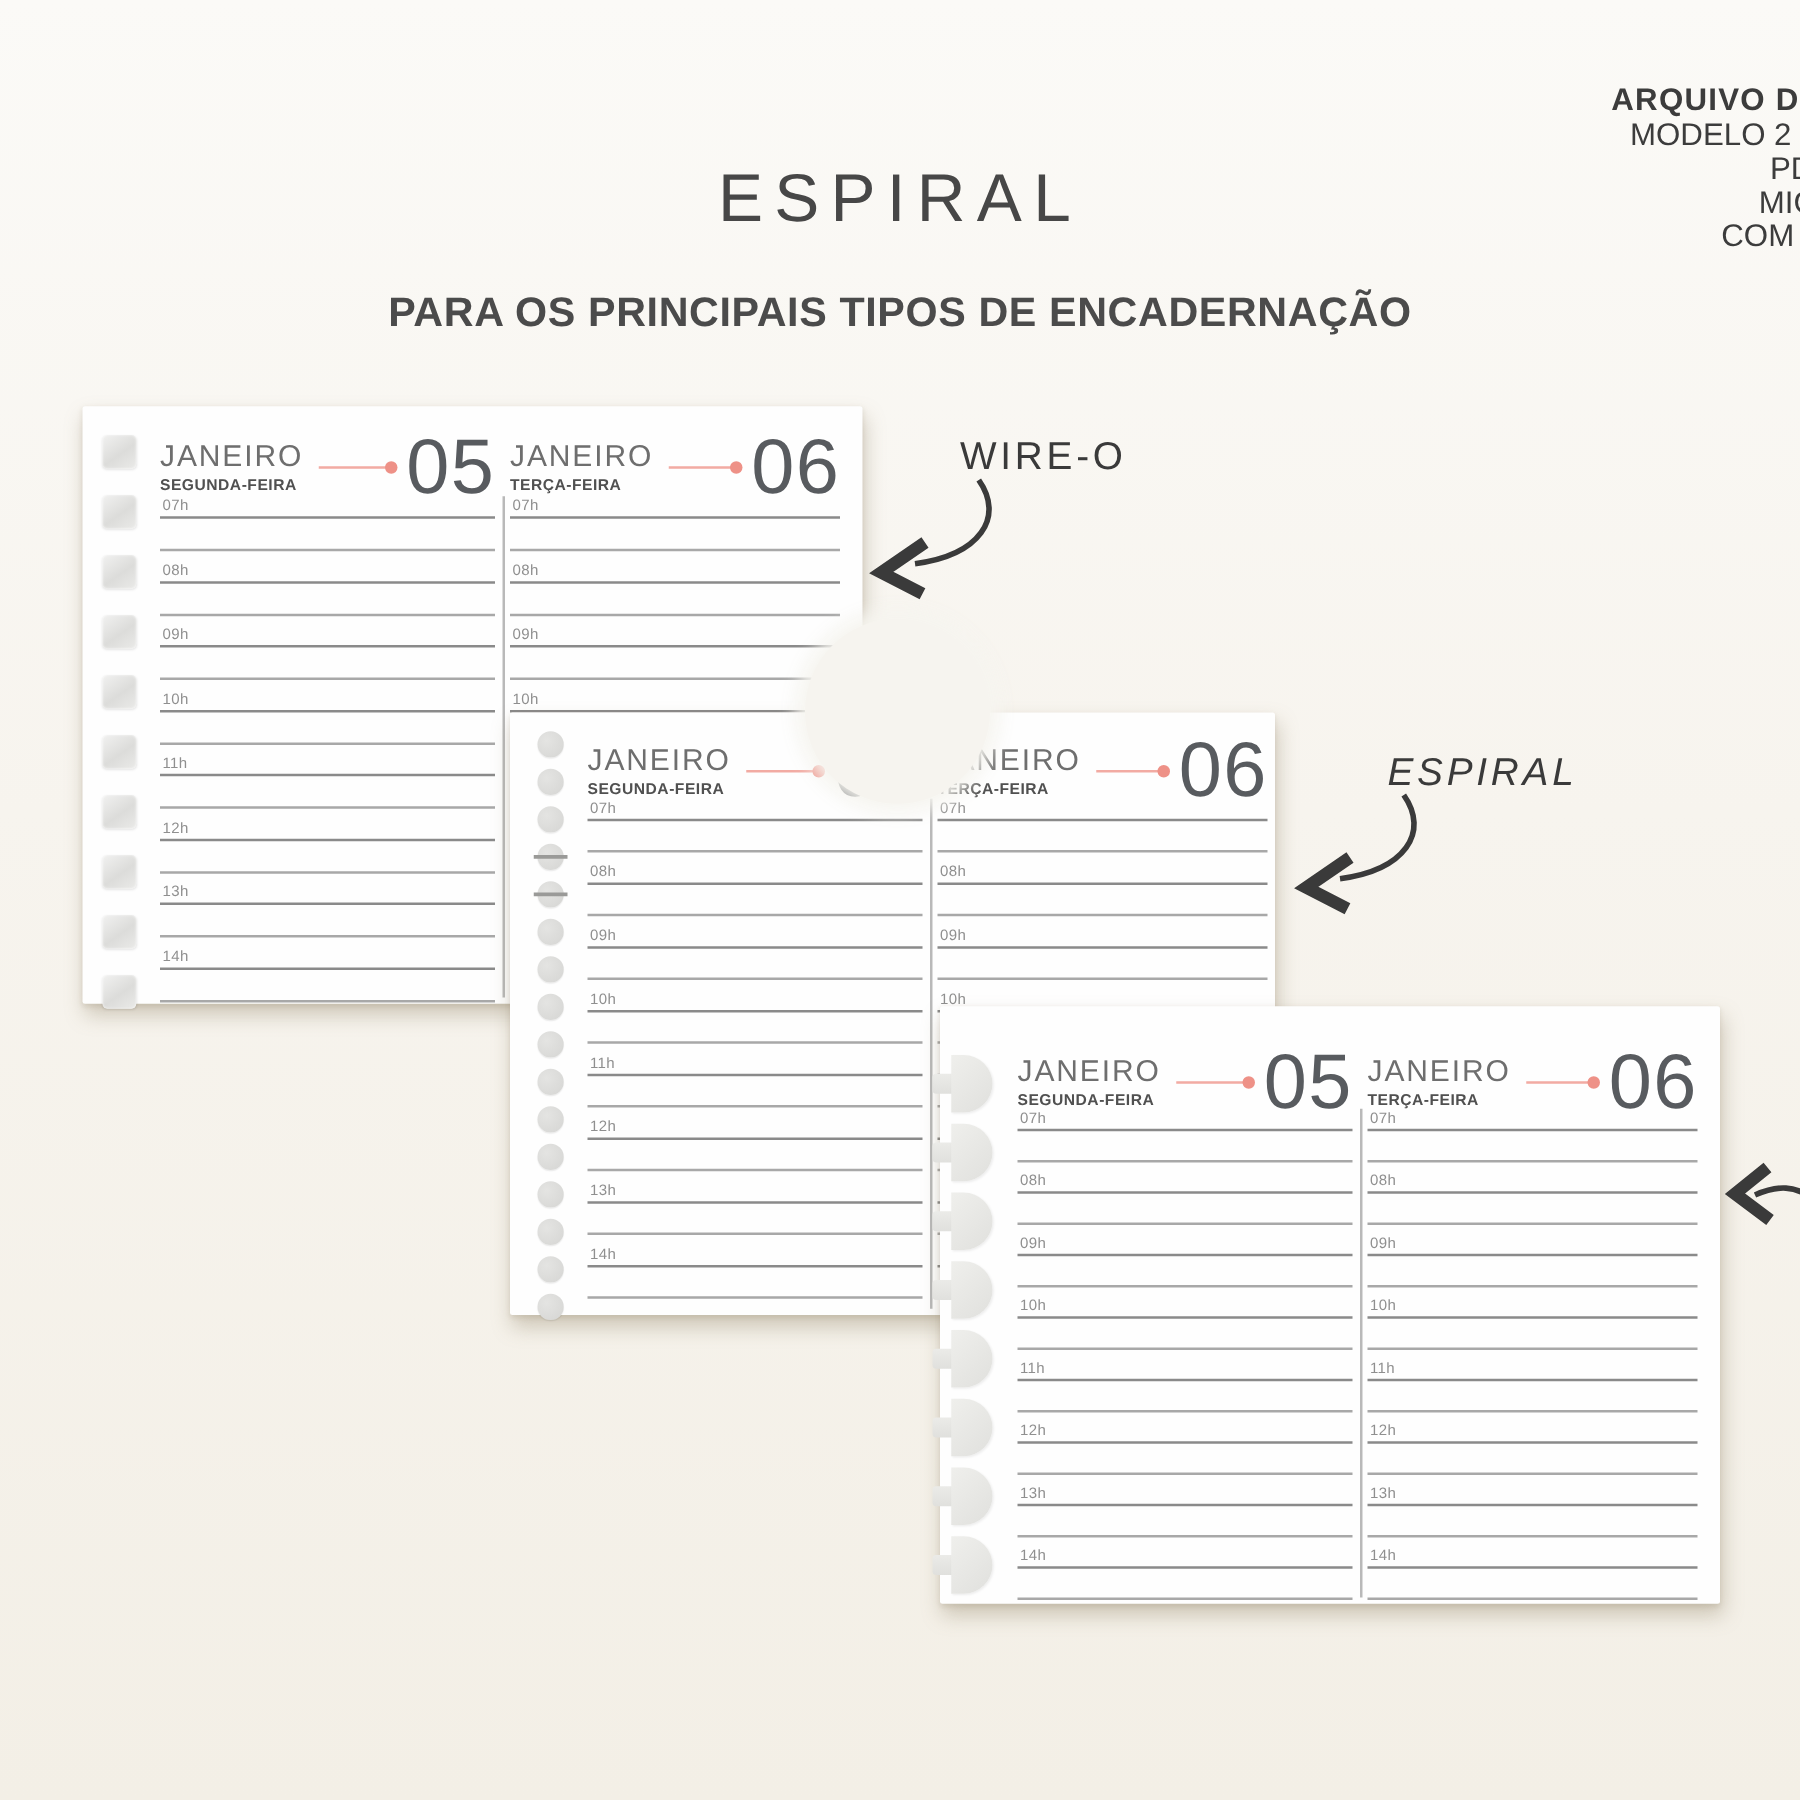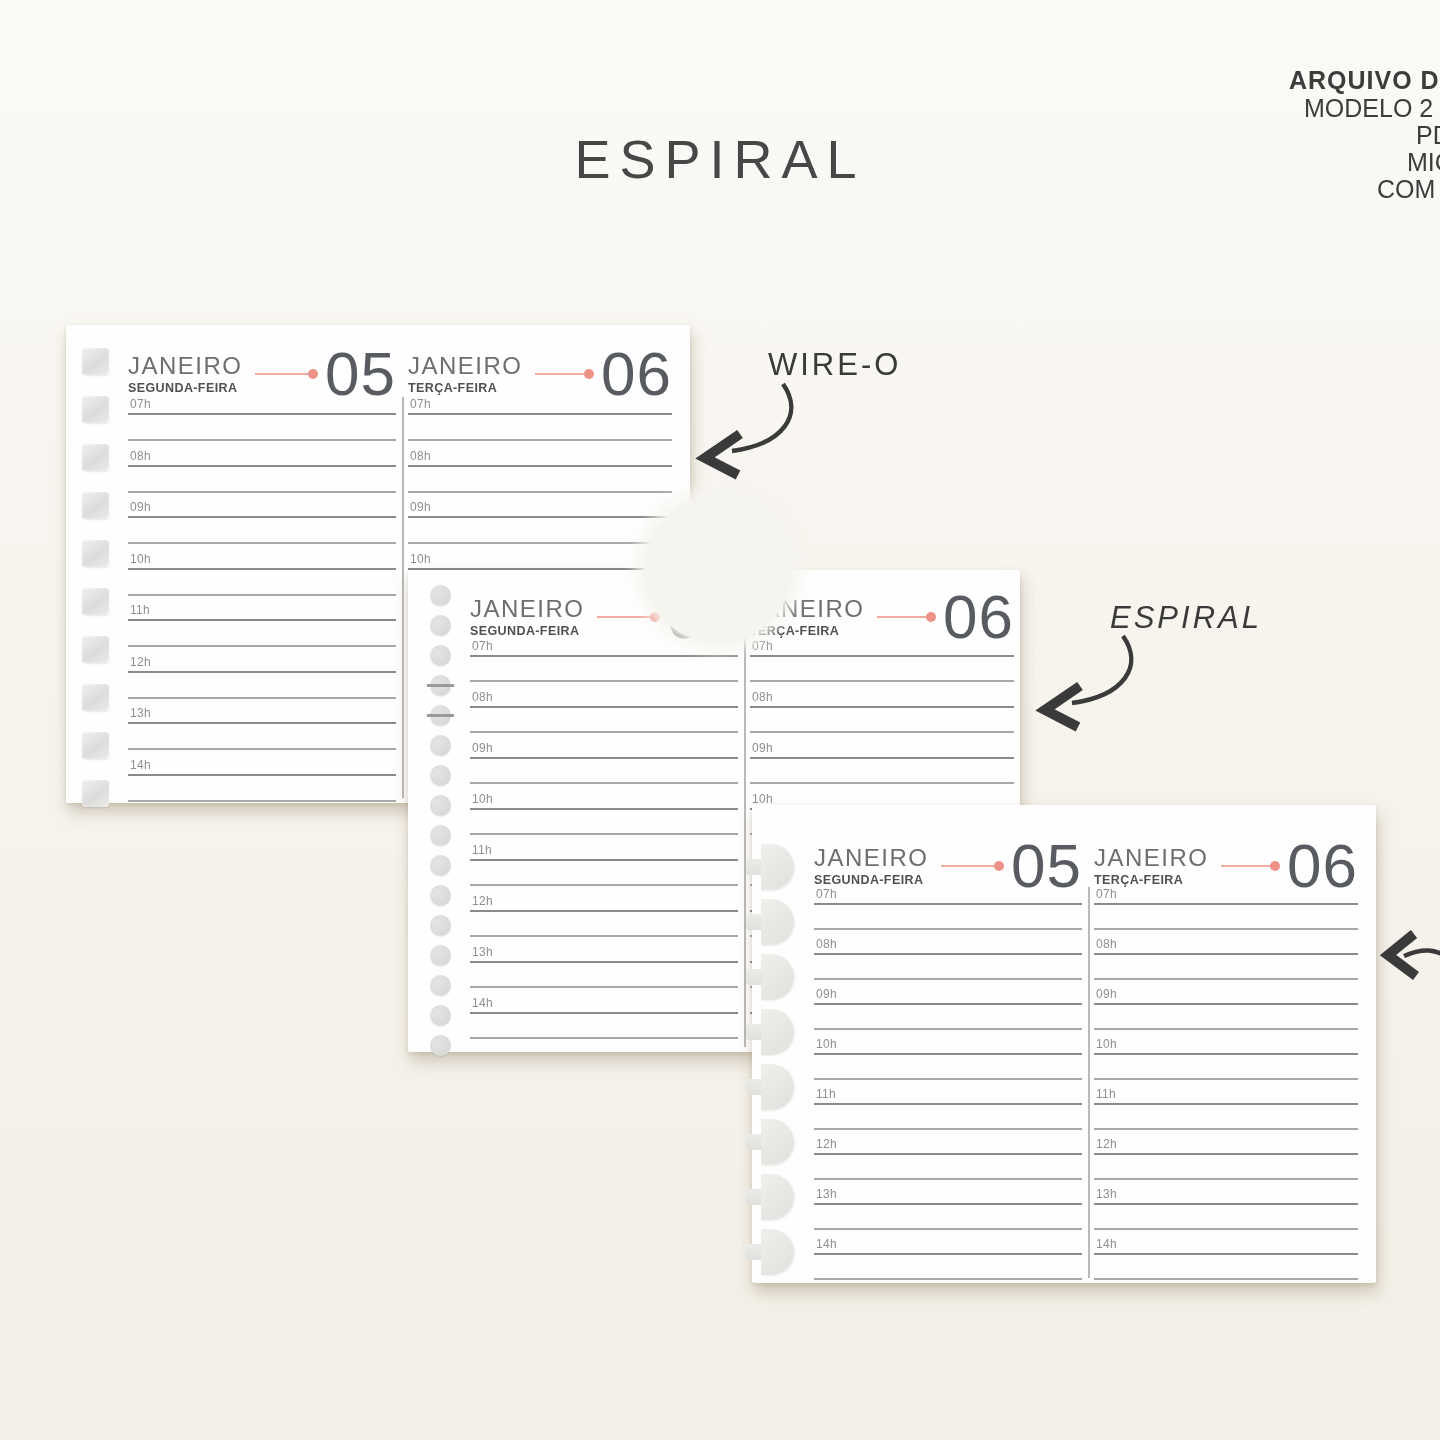--- a/index.html
+++ b/index.html
@@ -86,20 +86,21 @@
   .arr-espiral{left:1030px;top:630px;width:120px;height:105px;}
   .arr-third{left:1378px;top:922px;width:72px;height:80px;}
 </style>
 </head>
 <body>
 
 <div class="stage">
 
   <header class="masthead">
     <div class="subtitle">ESPIRAL</div>
+    <div class="tagline">PARA OS PRINCIPAIS TIPOS DE ENCADERNAÇÃO</div>
   </header>
 
   <aside>
     <span class="cl cl0">ARQUIVO DIG</span>
     <span class="cl cl1">MODELO 2 D</span>
     <span class="cl cl2">PD</span>
     <span class="cl cl3">MIC</span>
     <span class="cl cl4">COM</span>
   </aside>
 

